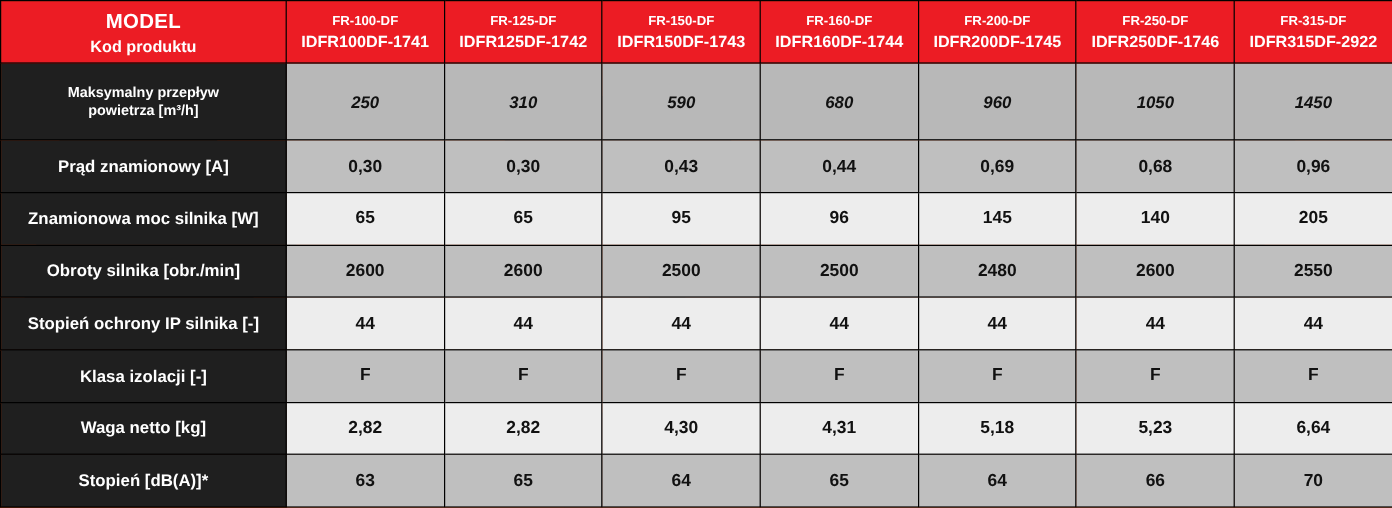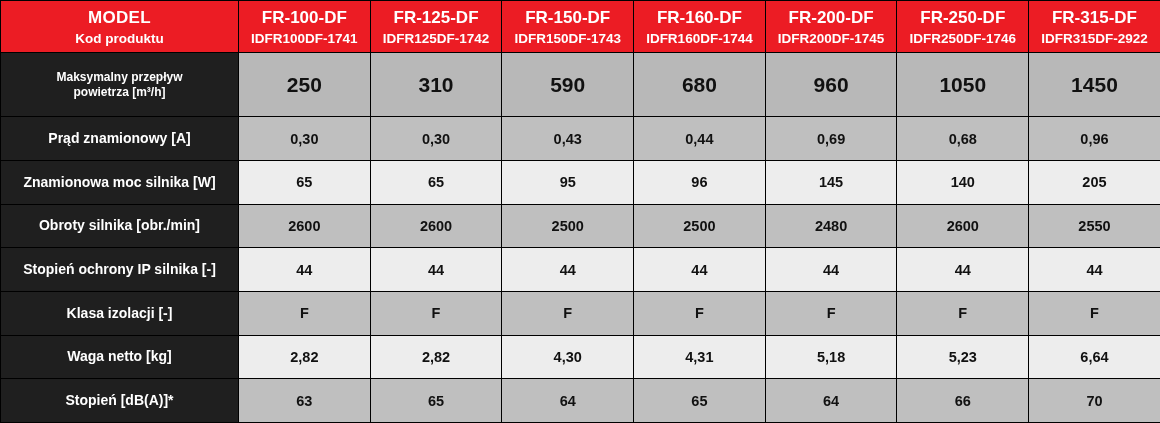--- a/index.html
+++ b/index.html
@@ -53,21 +53,21 @@
     letter-spacing: .3px;
     padding-top: 7px;
   }
   .hdr-sub {
     font-size: 13.5px;
     font-weight: bold;
     padding-bottom: 6px;
     padding-top: 3px;
   }
   .hdr-model-name {
-    font-size: 17px;
+    font-size: 11px;
     padding-top: 7px;
   }
   .hdr-model-code {
     font-size: 13.5px;
     padding-bottom: 6px;
     padding-top: 3px;
   }
 
   
   td.rowlabel {
@@ -78,21 +78,21 @@
     line-height: 1.25;
     padding: 4px 6px;
   }
   td.val {
     font-size: 14.5px;
     font-weight: bold;
     color: #111111;
   }
   tr.shade-light td.val { background: #ededed; }
   tr.shade-dark td.val { background: #bfbfbf; }
-  tr.tall td.val { background: #b8b8b8; font-size: 21px; }
+  tr.tall td.val { background: #b8b8b8; font-size: 14px; font-style: italic; }
   tr.tall td.rowlabel { font-size: 12px; }
 </style>
 </head>
 <body>
 
 <div id="sheet">
 
   <svg class="bg-art" viewBox="0 0 1160 423" preserveAspectRatio="none">
     <polygon points="60,70 210,70 130,200 250,200 70,423 120,250 20,250" fill="#2a2a2a" opacity="0.55"></polygon>
     <polygon points="430,80 620,80 520,423 470,423 560,200 400,200" fill="#242424" opacity="0.45"></polygon>

